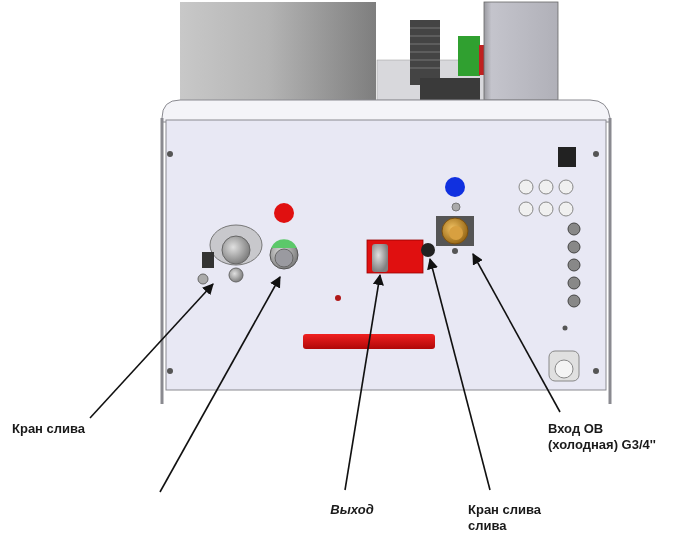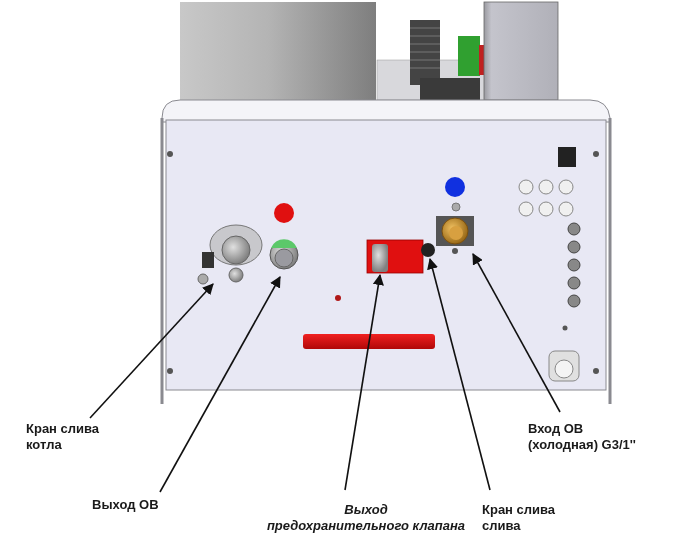--- a/index.html
+++ b/index.html
@@ -1,20 +1,20 @@
 <!DOCTYPE html>
 <html><head>
 <meta charset="utf-8">
 <style>
   html, body { margin:0; padding:0; background:#ffffff; }
   body { width:681px; height:541px; position:relative; overflow:hidden;
          font-family:"Liberation Sans", sans-serif; }
   #diagram { position:absolute; left:0; top:0; width:681px; height:541px; }
   .label { position:absolute; font-weight:bold; font-size:13px; line-height:16px;
-           color:#1a1a1a; white-space:nowrap;margin-left:14px; }
+           color:#1a1a1a; white-space:nowrap; }
   .label span { display:block; }
   .center { text-align:center; }
 </style>
 </head>
 <body>
 
 <svg id="diagram" viewBox="0 0 681 541" xmlns="http://www.w3.org/2000/svg">
   <defs>
     <linearGradient id="tankGrad" x1="0" x2="1" y1="0" y2="0">
       <stop offset="0" stop-color="#c8c8c8"></stop>
@@ -130,33 +130,30 @@
     <line x1="90" y1="418" x2="213" y2="284" stroke="#111" stroke-width="1.6" marker-end="url(#arrow)"></line>
     <line x1="160" y1="492" x2="280" y2="277" stroke="#111" stroke-width="1.6" marker-end="url(#arrow)"></line>
     <line x1="345" y1="490" x2="380" y2="275" stroke="#111" stroke-width="1.6" marker-end="url(#arrow)"></line>
     <line x1="490" y1="490" x2="430" y2="259" stroke="#111" stroke-width="1.6" marker-end="url(#arrow)"></line>
     <line x1="560" y1="412" x2="473" y2="254" stroke="#111" stroke-width="1.6" marker-end="url(#arrow)"></line>
   </g>
 </svg>
 
 <div class="label" style="left:12px; top:421px;">
   <span>Кран слива</span>
-  <span>котла</span>
 </div>
 
 <div class="label" style="left:78px; top:497px;">
-  <span>Выход ОВ</span>
 </div>
 
 <div class="label center" style="left:252px; top:502px; width:200px;font-style:italic;">
   <span>Выход</span>
-  <span>предохранительного клапана</span>
 </div>
 
 <div class="label" style="left:468px; top:502px;">
   <span>Кран слива</span>
   <span>слива</span>
 </div>
 
-<div class="label" style="left:514px; top:421px;">
+<div class="label" style="left:548px; top:421px;">
   <span>Вход ОВ</span>
-  <span>(холодная) G3/1''</span>
+  <span>(холодная) G3/4''</span>
 </div>
 
 </body></html>

